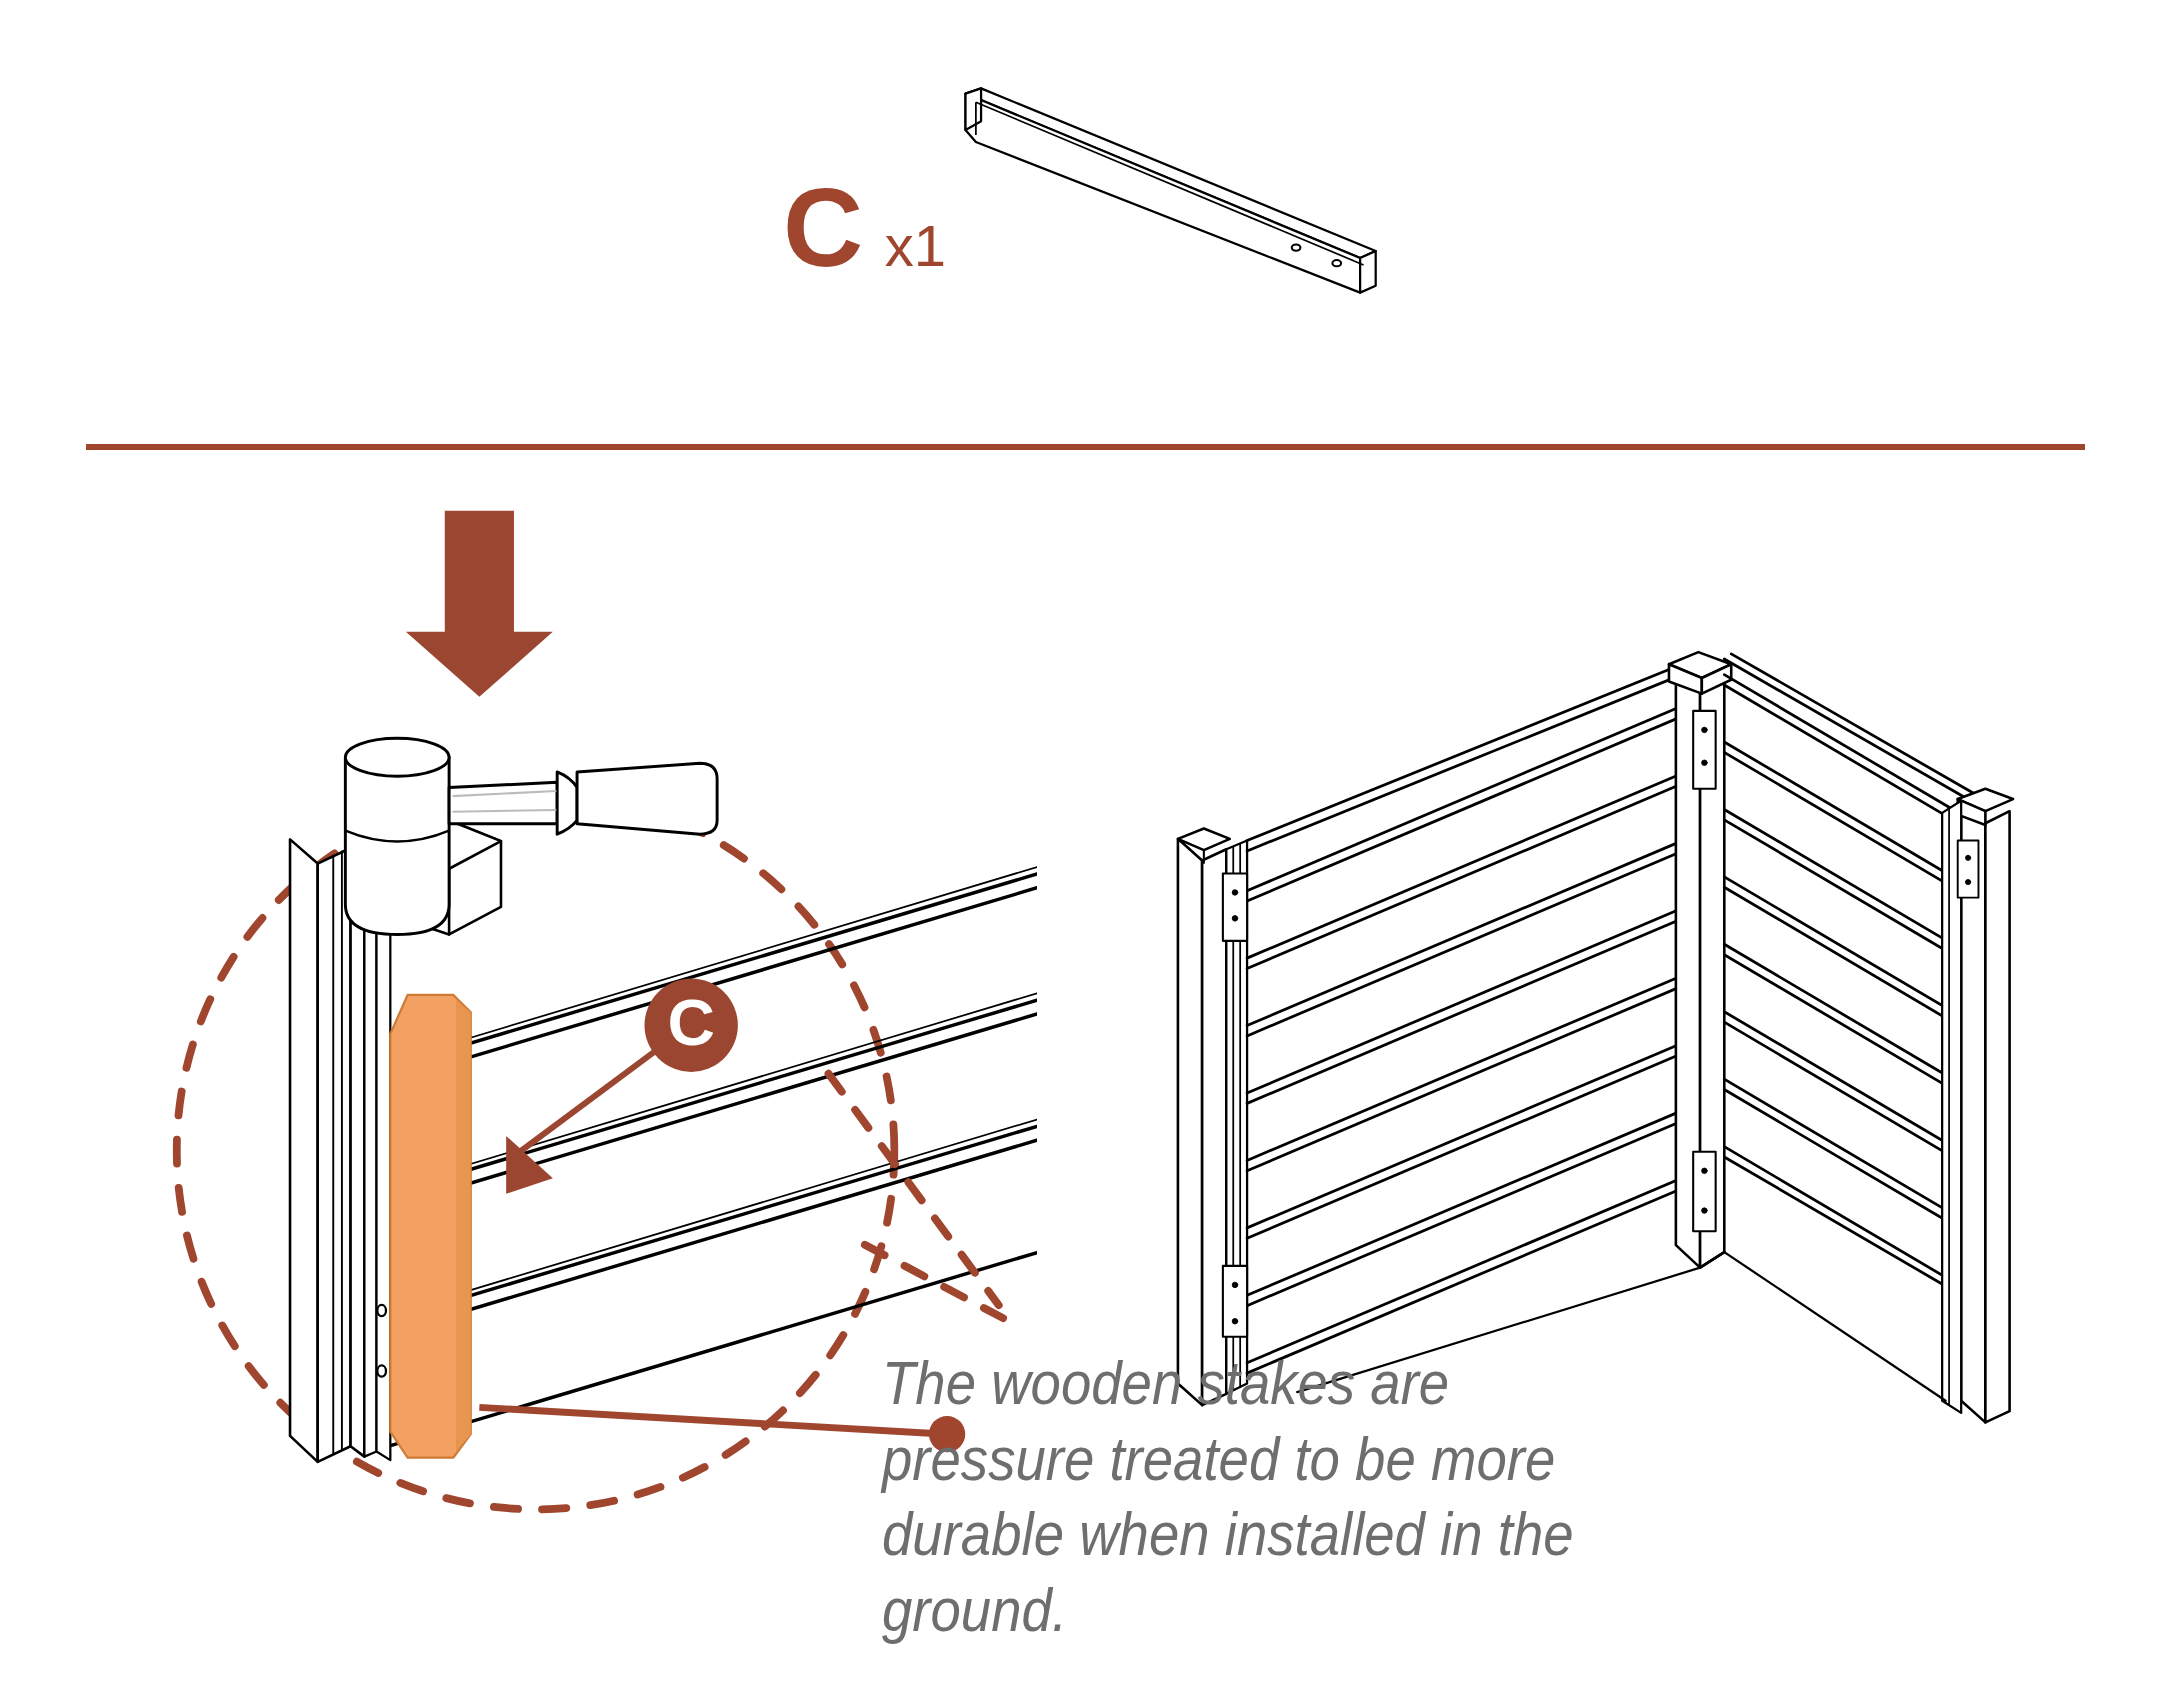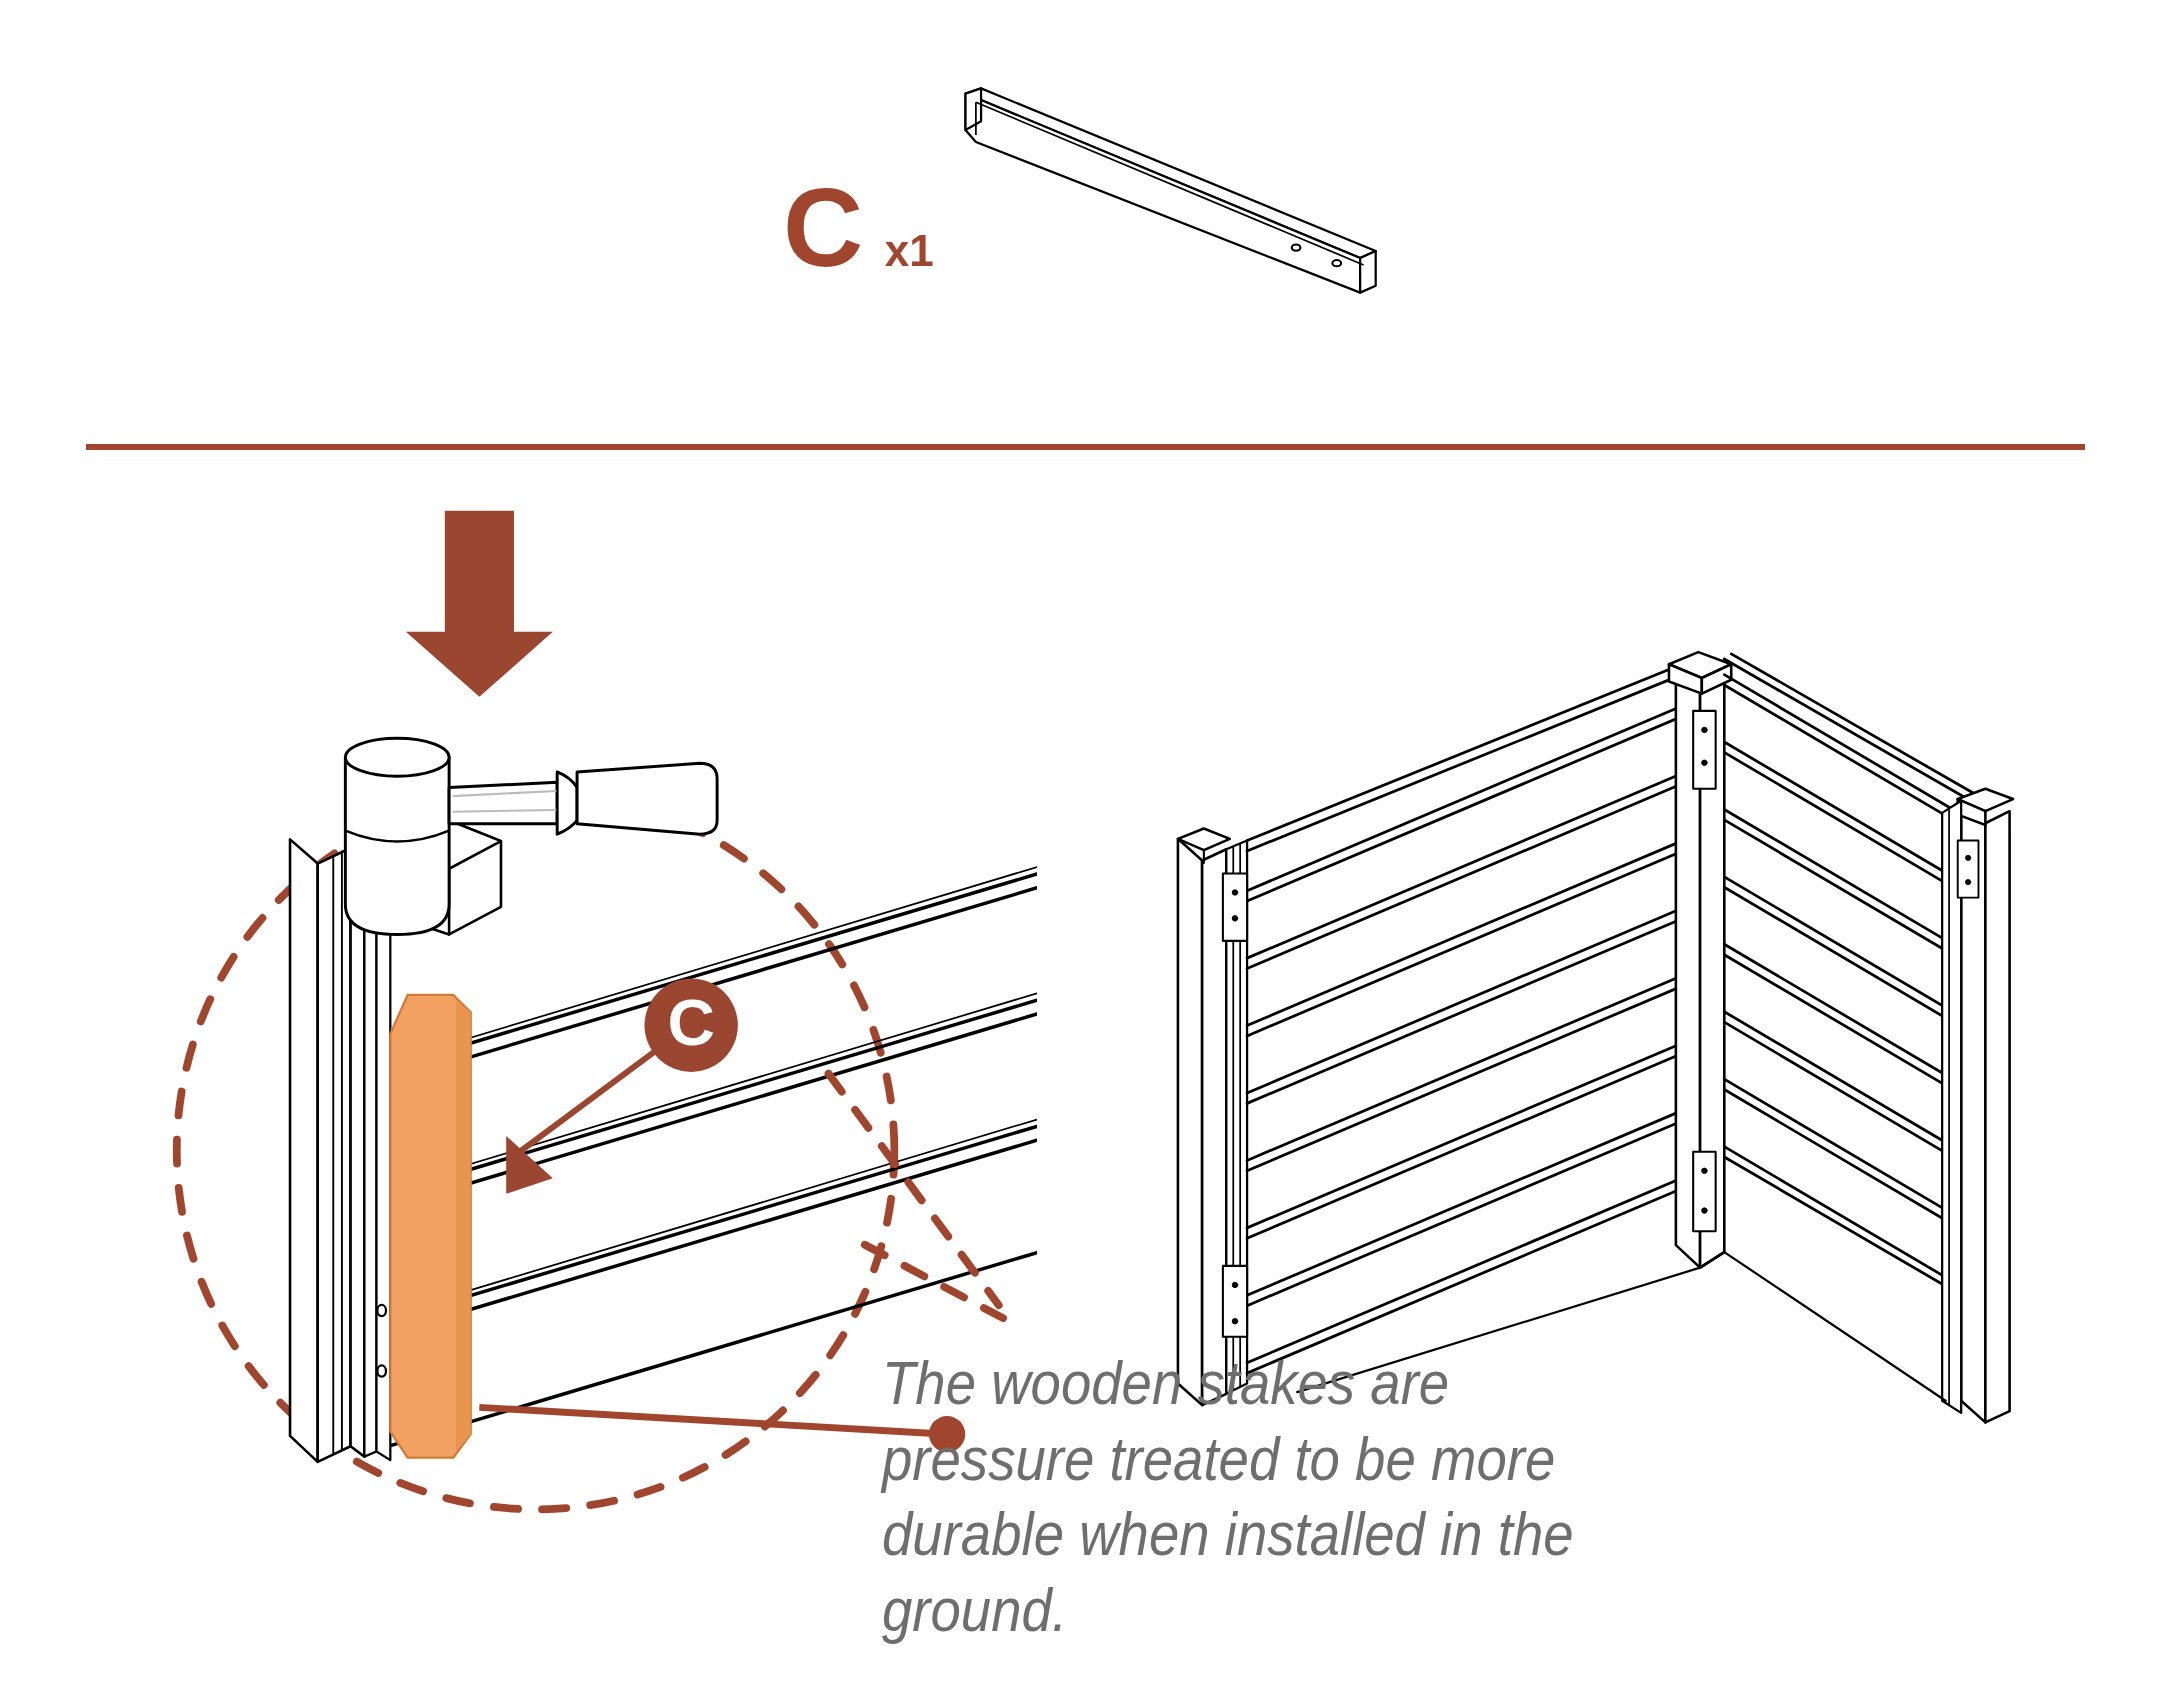--- a/index.html
+++ b/index.html
@@ -29,22 +29,22 @@
     color: #A0462F;
     user-select: none;
   }
   #part-letter {
     font-size: 111px;
     font-weight: bold;
     line-height: 1;
     letter-spacing: -0.9px;
   }
   #part-qty {
-    font-size: 44px;
-    font-weight: bold;
+    font-size: 58px;
+    font-weight: normal;
     line-height: 1;
   }
 
   
   #divider {
     left: 86px;
     top: 444px;
     width: 1999px;
     height: 6px;
     background: #A0462F;

